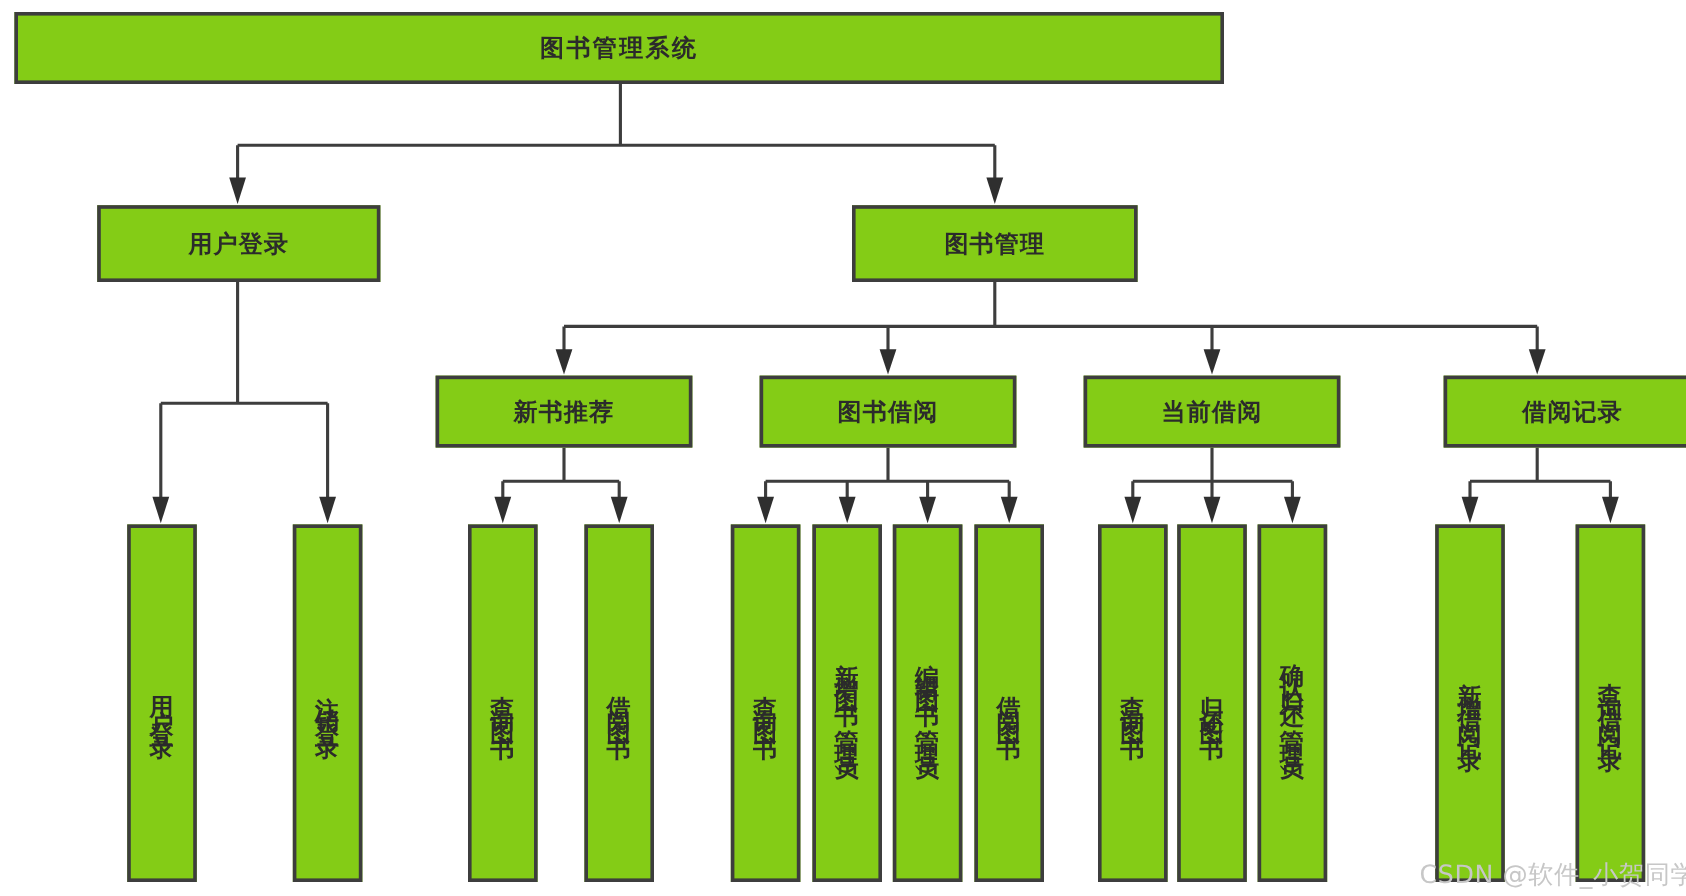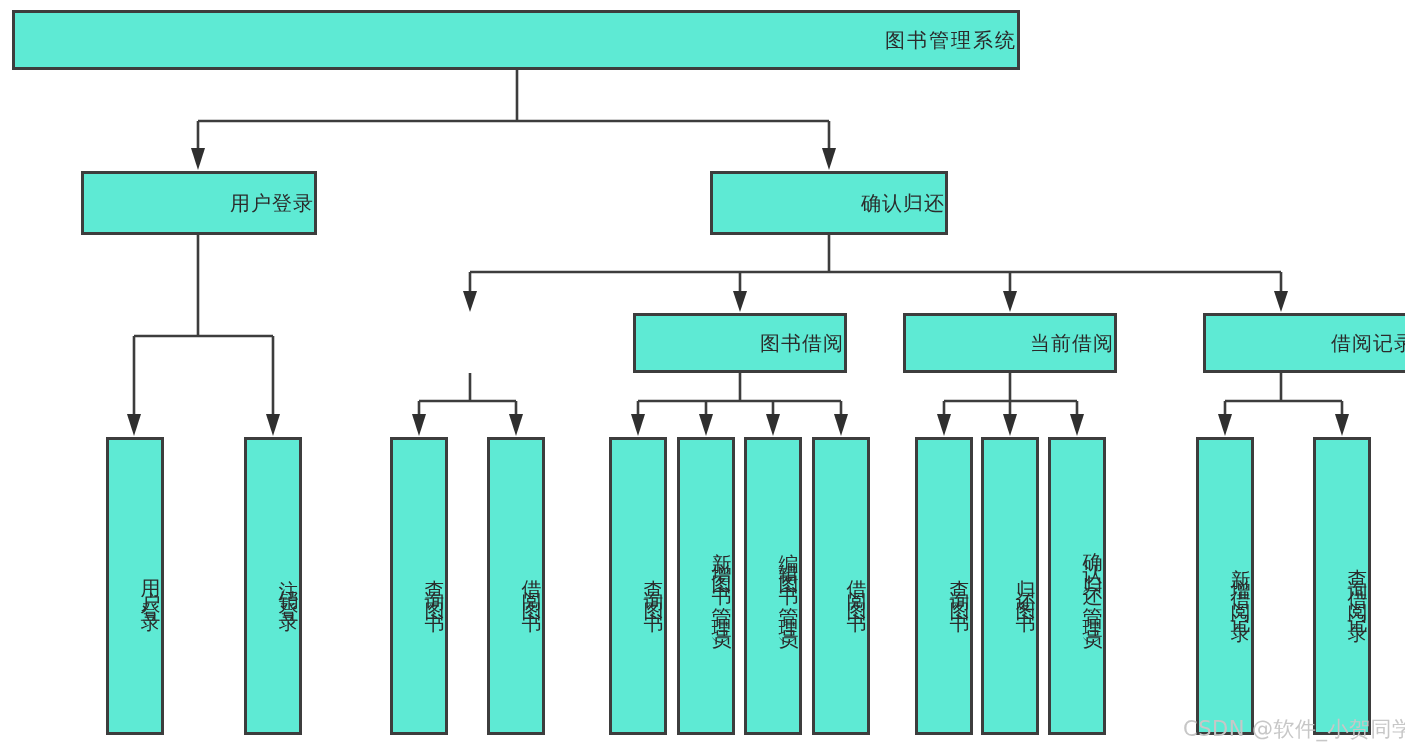--- a/index.html
+++ b/index.html
@@ -7,26 +7,27 @@
   .stage{
     position:relative;
     width:1405px;height:747px;
     background:#ffffff;
     overflow:hidden;
   }
   .wires{position:absolute;left:0;top:0;width:1405px;height:747px;}
   .node{
     position:absolute;
     box-sizing:border-box;
-    background:#5eead4;
+    background:#84cc16;
     border:3px solid #3d3d3d;
     display:flex;
     align-items:center;
-    justify-content:flex-end;
+    justify-content:center;
     color:#2b2b2b;
+    font-weight:bold;
   }
   .node span{white-space:nowrap;}
   .node.h span{font-size:20px;letter-spacing:1px;}
   .node.root span{font-size:20px;letter-spacing:2px;}
   .node.v span{
     writing-mode:vertical-rl;
     font-size:20px;
     line-height:1;
     letter-spacing:11px;
     white-space:nowrap;
@@ -90,23 +91,26 @@
   </svg>
 
   <div class="node root h" style="left:12px;top:10px;width:1008px;height:60px">
     <span>图书管理系统</span>
   </div>
 
   <div class="node h" style="left:81px;top:171px;width:236px;height:64px">
     <span>用户登录</span>
   </div>
   <div class="node h" style="left:710px;top:171px;width:238px;height:64px">
-    <span>确认归还</span>
+    <span>图书管理</span>
   </div>
 
+  <div class="node h" style="left:363px;top:313px;width:214px;height:60px">
+    <span>新书推荐</span>
+  </div>
   <div class="node h" style="left:903px;top:313px;width:214px;height:60px">
     <span>当前借阅</span>
   </div>
   <div class="node h" style="left:633px;top:313px;width:214px;height:60px">
     <span>图书借阅</span>
   </div>
   <div class="node h" style="left:1203px;top:313px;width:215px;height:60px">
     <span>借阅记录</span>
   </div>
 

